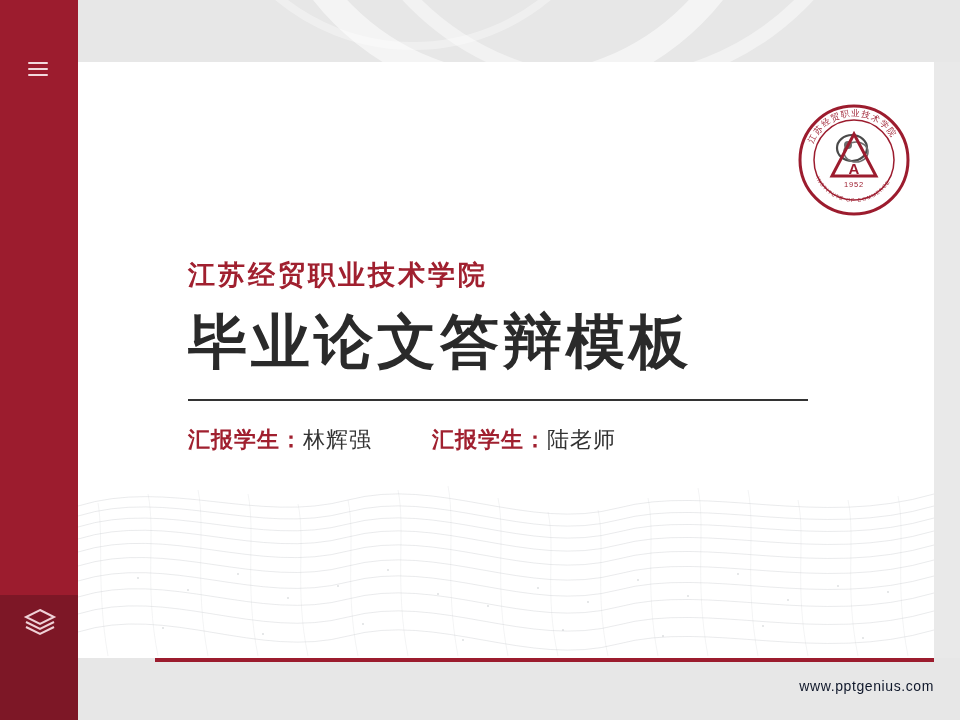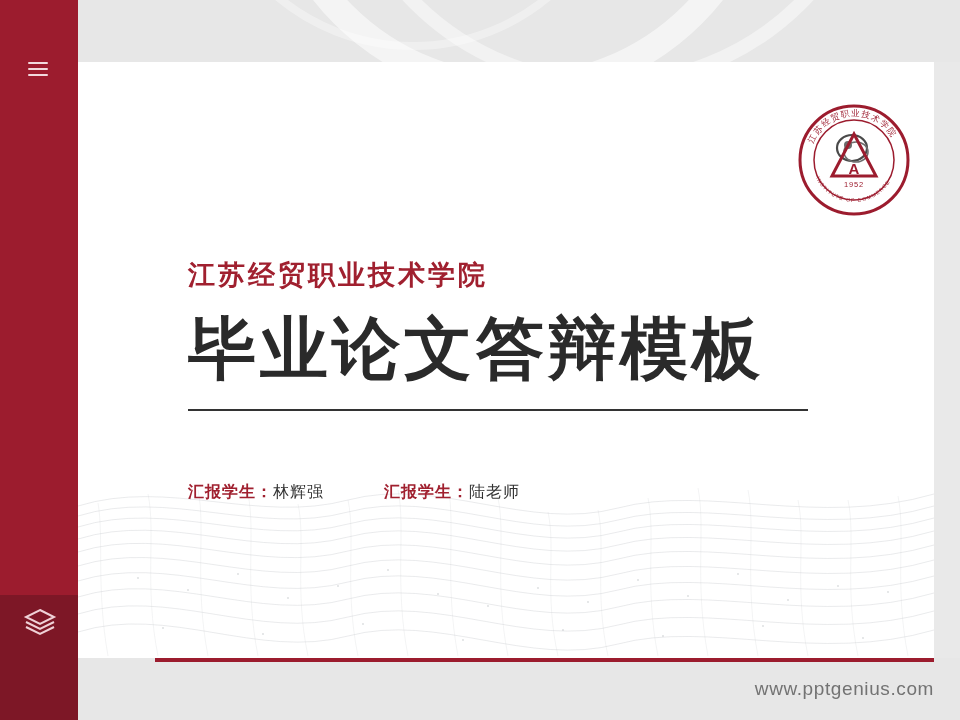--- a/index.html
+++ b/index.html
@@ -110,65 +110,64 @@
     z-index: 4;
   }
   .subtitle-top {
     font-size: 27px;
     font-weight: bold;
     color: #a0202f;
     letter-spacing: 3px;
     margin-bottom: 16px;
   }
   .main-title {
-    font-size: 68px;
+    font-size: 59px;
     font-weight: bold;
     color: #2a2a2a;
     letter-spacing: 4px;
     line-height: 1.15;
     margin-bottom: 22px;
   }
   .rule {
     width: 620px;
     height: 2px;
     background: #333333;
     margin-bottom: 24px;
   }
   .credits {
     display: flex;
     align-items: baseline;
-    font-size: 16px;
+    font-size: 22px;
   }
   .cred-label {
     color: #a0202f;
     font-weight: bold;
     letter-spacing: 1px;
   }
   .cred-value {
     color: #333333;
     letter-spacing: 1px;
-    margin-top: 47px;
   }
   .cred-gap { width: 60px; }
 
   
   .bottom-rule {
     position: absolute;
     left: 155px; top: 658px;
     width: 779px; height: 4px;
     background: #9c1c2e;
     z-index: 6;
   }
 
   
   .footer-url {
     position: absolute;
     right: 26px; top: 678px;
-    font-size: 19px;
-    color: #737373;
+    font-size: 14px;
+    color: #0f172a;
     letter-spacing: 0.6px;
     z-index: 7;
     margin-left: 40px;
   }
 
   
   .bottom-strip {
     position: absolute;
     left: 78px; top: 658px;
     width: 882px; height: 62px;

